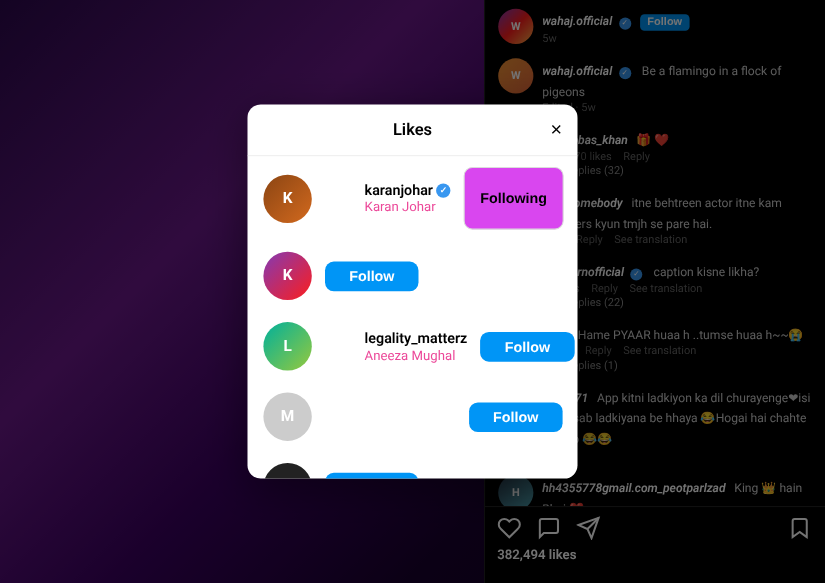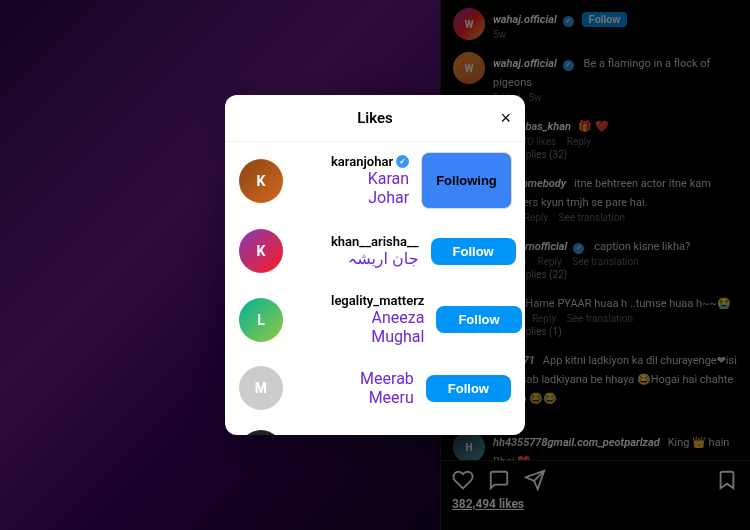--- a/index.html
+++ b/index.html
@@ -124,21 +124,20 @@
       height: 22px;
       color: #fff;
       cursor: pointer;
     }
 
     .likes-count {
       font-size: 12px;
       font-weight: 600;
       color: #fff;
       margin-bottom: 4px;
-      text-decoration: underline;
     }
 
     .add-comment {
       font-size: 11px;
       color: #555;
     }
 
     
     .modal-overlay {
       position: absolute;
@@ -244,34 +243,33 @@
     .like-username {
       font-size: 13px;
       font-weight: 600;
       color: #000;
       display: flex;
       align-items: center;
       gap: 3px;
     }
 
     .like-displayname {
-      font-size: 16px;
-      color: #6d28d9;
-      text-align: right;
+      font-size: 12px;
+      color: #ec4899;
     }
 
     .like-action {
       flex-shrink: 0;
     }
 
     .btn-following {
       padding: 20px 14px;
       border: 1px solid #dbdbdb;
       border-radius: 8px;
-      background: #3b82f6;
+      background: #d946ef;
       font-size: 13px;
       font-weight: 600;
       color: #000;
       cursor: pointer;
     }
 
     .btn-follow {
       padding: 6px 22px;
       border: none;
       border-radius: 8px;
@@ -430,42 +428,35 @@
     <div class="like-info">
       <div class="like-username">
         karanjohar <span style="display:inline-flex;align-items:center;justify-content:center;background:#3897f0;border-radius:50%;width:13px;height:13px;font-size:8px;color:white;flex-shrink:0;">✓</span>
       </div>
       <div class="like-displayname">Karan Johar</div>
     </div>
     <div class="like-action"><button class="btn-following">Following</button></div>
   </div>
         <div class="like-item">
     <div class="like-avatar purple" style="background:linear-gradient(135deg, #833ab4, #fd1d1d);">K</div>
-    <div class="like-info">
-      <div class="like-username">
-        khan__arisha__ 
-      </div>
-      <div class="like-displayname">جان اریشہ</div>
-    </div>
     <div class="like-action"><button class="btn-follow">Follow</button></div>
   </div>
         <div class="like-item">
     <div class="like-avatar teal" style="background:linear-gradient(135deg, #00b09b, #96c93d);">L</div>
     <div class="like-info">
       <div class="like-username">
         legality_matterz 
       </div>
       <div class="like-displayname">Aneeza Mughal</div>
     </div>
     <div class="like-action"><button class="btn-follow">Follow</button></div>
   </div>
         <div class="like-item">
     <div class="like-avatar gray" style="background:#ccc;">M</div>
     <div class="like-info">
-      <div class="like-displayname">Meerab Meeru</div>
     </div>
     <div class="like-action"><button class="btn-follow">Follow</button></div>
   </div>
         <div class="like-item">
     <div class="like-avatar dark" style="background:#222;">A</div>
     <div class="like-action"><button class="btn-follow">Follow</button></div>
   </div>
       </div>
   </div>
 </div>

